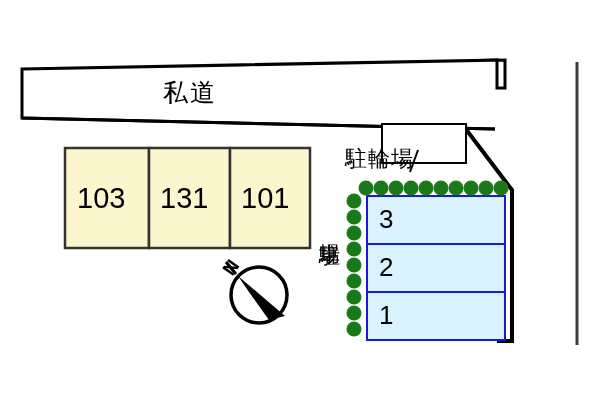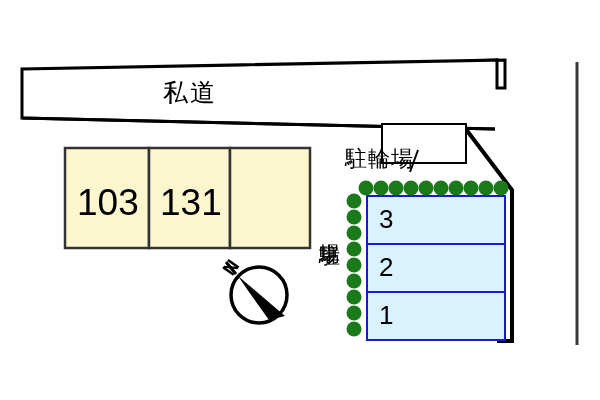--- a/index.html
+++ b/index.html
@@ -29,21 +29,21 @@
   }
   .lbl {
     position: absolute;
     color: #000000;
     font-family: "Liberation Sans", "DejaVu Sans", sans-serif;
     white-space: nowrap;
     line-height: 1;
     user-select: none;
   }
   .unit-no {
-    font-size: 37px;
+    font-size: 29px;
     letter-spacing: 0px;
   }
   .stall-no {
     font-size: 26px;
   }
   .jp-big {
     font-size: 25px;
     letter-spacing: 2px;
   }
   .jp-mid {
@@ -130,20 +130,21 @@
 
   <div class="lbl jp-mid" style="left:345px; top:148px;">駐輪場</div>
 
   <div class="lbl jp-big" style="left:163px; top:80px;">私道</div>
 
   <div class="lbl jp-vert" style="left:319px; top:227px;">駐車場</div>
 
 
   <div class="lbl unit-no" style="left:77px; top:184px;">103</div>
   <div class="lbl unit-no" style="left:160px; top:184px;">131</div>
+  <div class="lbl unit-no" style="left:241px; top:184px;">101</div>
 
   <div class="lbl stall-no" style="left:379px; top:206px;">3</div>
   <div class="lbl stall-no" style="left:379px; top:254px;">2</div>
   <div class="lbl stall-no" style="left:379px; top:302px;">1</div>
 
   <div class="lbl compass-n" style="left:224px; top:258px;">N</div>
 
 </div>
 
 </body></html>

